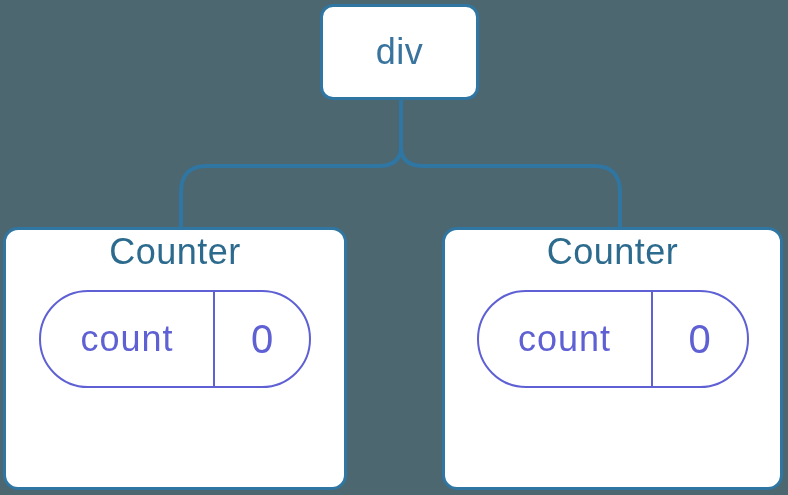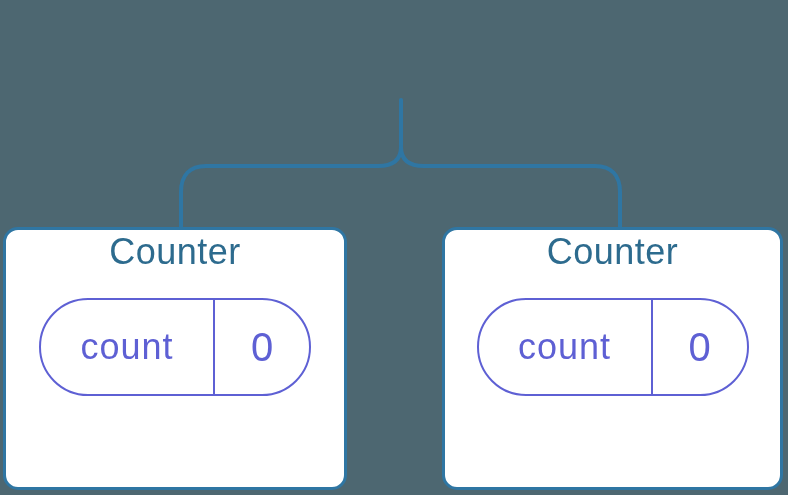--- a/index.html
+++ b/index.html
@@ -66,21 +66,21 @@
     height: 44px;
     line-height: 44px;
     text-align: center;
     font-size: 36px;
     font-weight: 500;
     letter-spacing: 0.5px;
     color: var(--component_title);
   }
 
   .pill {
-    margin: 24px auto 0;
+    margin: 16px auto 0;
     width: 272px;
     height: 98px;
     border: 2px solid var(--state);
     border-radius: 49px;
     display: flex;
     overflow: hidden;
     color: var(--state);
   }
   .pill-key {
     width: 174px;
@@ -103,20 +103,23 @@
 <body>
 
 <div class="stage">
 
   <svg class="connectors" viewBox="0 0 788 495" aria-hidden="true">
     <path d="M401,100 L401,147"></path>
     <path d="M401,147 C401,160 393,166 378,166 L206,166 C190,166 181,175 181,192 L181,229"></path>
     <path d="M401,147 C401,160 409,166 424,166 L595,166 C611,166 620,175 620,192 L620,229"></path>
   </svg>
 
+  <div class="root-node">
+    <span>div</span>
+  </div>
 
   <div class="card card-left">
     <div class="card-title">Counter</div>
     <div class="pill">
       <div class="pill-key">count</div>
       <div class="pill-value">0</div>
     </div>
   </div>
 
   <div class="card card-right">

